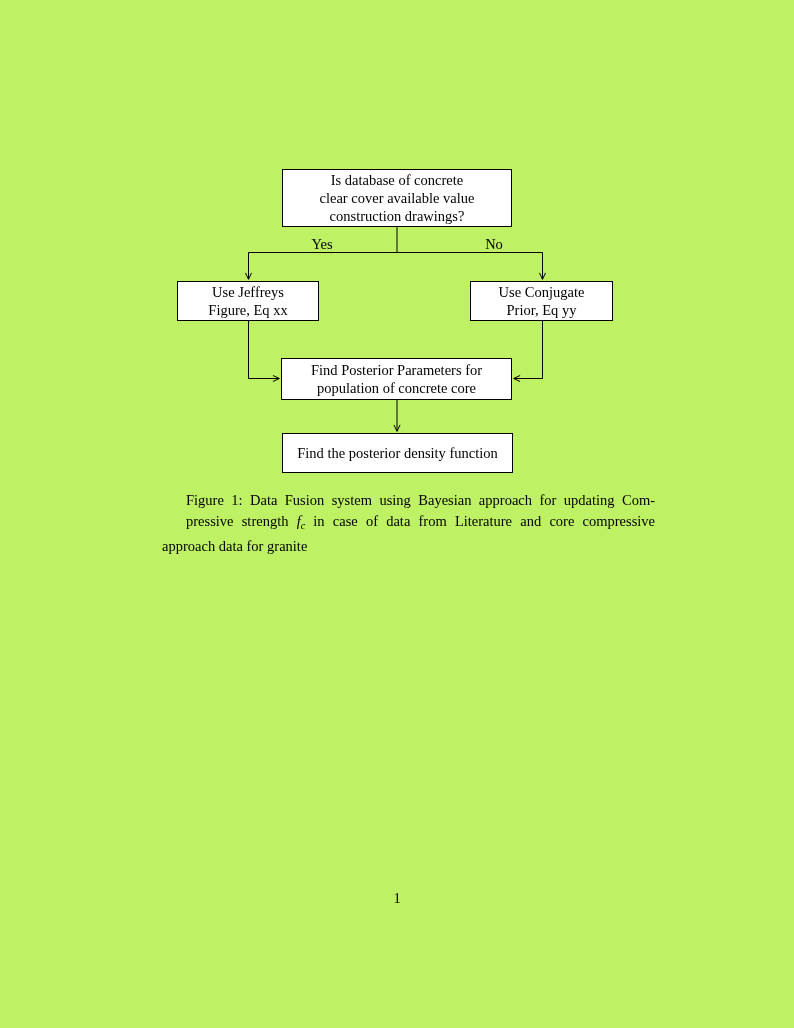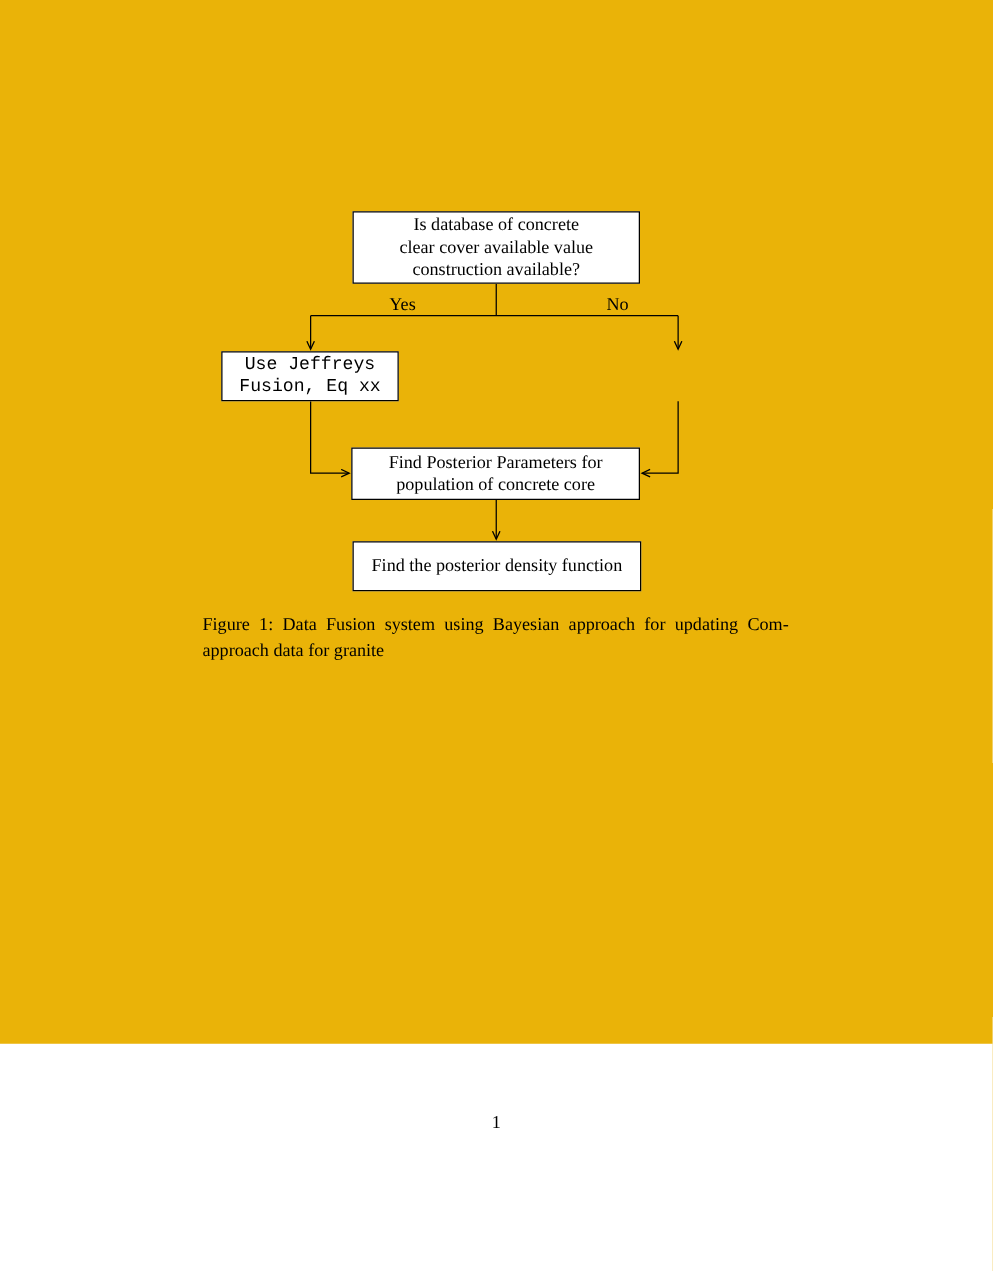--- a/index.html
+++ b/index.html
@@ -6,22 +6,22 @@
   html, body { width: 794px; height: 1028px; background: #ffffff; }
   body {
     position: relative;
     font-family: "Liberation Serif", "DejaVu Serif", serif;
     color: #000000;
     overflow: hidden;
   }
   .page {
     position: absolute;
     left: 0; top: 0;
-    width: 794px; height: 835px;
-    background: #eab308;
+    width: 794px; height: 1028px;
+    background: #bef264;
   }
   .connectors {
     position: absolute;
     left: 0; top: 0;
     width: 794px; height: 1028px;
     pointer-events: none;
   }
   .node {
     position: absolute;
     border: 1px solid #000000;
@@ -29,21 +29,21 @@
     display: flex;
     flex-direction: column;
     justify-content: center;
     align-items: center;
     text-align: center;
     font-size: 14.5px;
     line-height: 18px;
   }
   .node .node-line { white-space: nowrap; }
   .node-decision  { left: 282px; top: 169px; width: 230px; height: 58px; }
-  .node-jeffreys  { left: 177px; top: 281px; width: 142px; height: 40px; font-family: Liberation Mono, monospace; }
+  .node-jeffreys  { left: 177px; top: 281px; width: 142px; height: 40px; }
   .node-conjugate { left: 470px; top: 281px; width: 143px; height: 40px; }
   .node-posterior { left: 281px; top: 358px; width: 231px; height: 42px; }
   .node-plot      { left: 282px; top: 433px; width: 231px; height: 40px; }
   .edge-label {
     position: absolute;
     transform: translate(-50%, -50%);
     font-size: 14.5px;
     line-height: 16px;
     white-space: nowrap;
   }
@@ -54,20 +54,21 @@
     left: 162px; top: 490px;
     width: 469px;
     font-size: 14.5px;
     line-height: 21px;
   }
   .cap-line { width: 100%; }
   .cap-justify {
     text-align: justify;
     text-align-last: justify;
     white-space: nowrap;
+    margin-left: 24px;
   }
   .cap-justify * { white-space: normal; }
   .cap-line-2 { white-space: normal; }
   .math-italic { font-style: italic; }
   .math-sub {
     font-style: italic;
     font-size: 10px;
     vertical-align: -3px;
   }
   .page-number {
@@ -96,41 +97,46 @@
       <line x1="542.5" y1="252.5" x2="542.5" y2="279" marker-end="url(#arrow)"></line>
       <polyline points="248.5,321 248.5,378.5 279,378.5" marker-end="url(#arrow)"></polyline>
       <polyline points="542.5,321 542.5,378.5 514,378.5" marker-end="url(#arrow)"></polyline>
       <line x1="397" y1="400" x2="397" y2="431" marker-end="url(#arrow)"></line>
     </g>
   </svg>
 
   <div class="node node-decision">
     <div class="node-line">Is database of concrete</div>
     <div class="node-line">clear cover available value</div>
-    <div class="node-line">construction available?</div>
+    <div class="node-line">construction drawings?</div>
   </div>
 
   <div class="edge-label edge-label-yes">Yes</div>
   <div class="edge-label edge-label-no">No</div>
 
   <div class="node node-jeffreys">
     <div class="node-line">Use Jeffreys</div>
-    <div class="node-line">Fusion, Eq xx</div>
+    <div class="node-line">Figure, Eq xx</div>
   </div>
 
+  <div class="node node-conjugate">
+    <div class="node-line">Use Conjugate</div>
+    <div class="node-line">Prior, Eq yy</div>
+  </div>
 
   <div class="node node-posterior">
     <div class="node-line">Find Posterior Parameters for</div>
     <div class="node-line">population of concrete core</div>
   </div>
 
   <div class="node node-plot">
     <div class="node-line">Find the posterior density function</div>
   </div>
 
   <div class="caption">
     <div class="cap-line cap-justify">Figure 1: Data Fusion system using Bayesian approach for updating Com-</div>
+    <div class="cap-line cap-justify cap-line-2"><span>pressive strength </span><span class="math-italic">f</span><span class="math-sub">c</span><span> in case of data from Literature and core compressive</span></div>
     <div class="cap-line">approach data for granite</div>
   </div>
 
   <div class="page-number">1</div>
 
 </div>
 
 </body></html>

